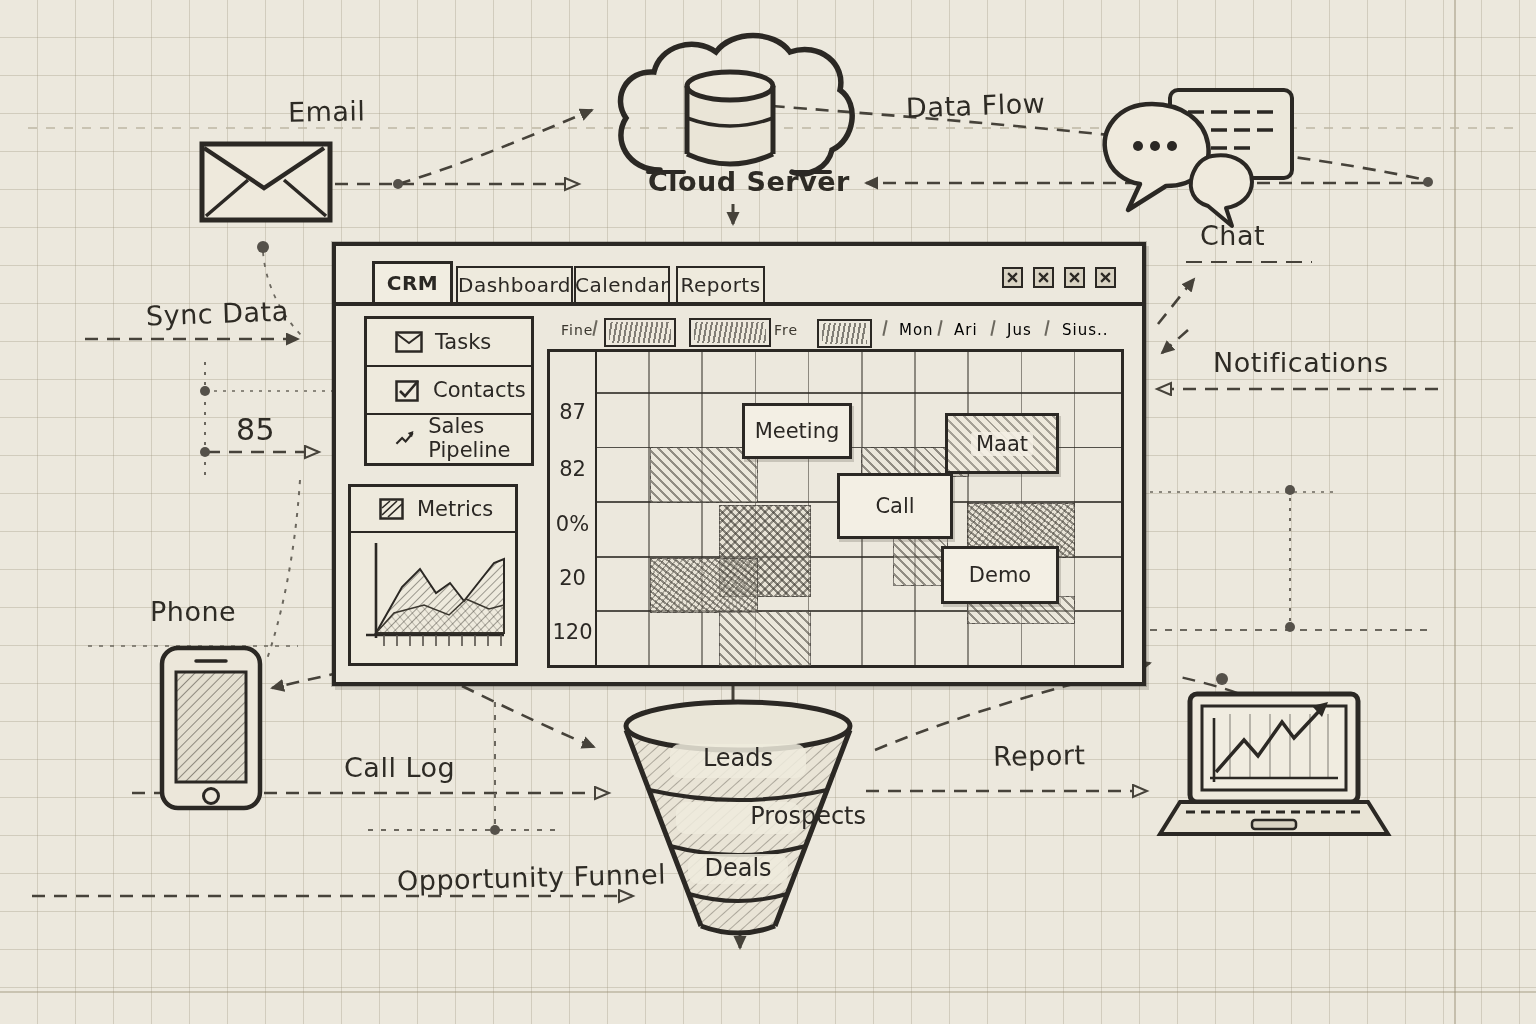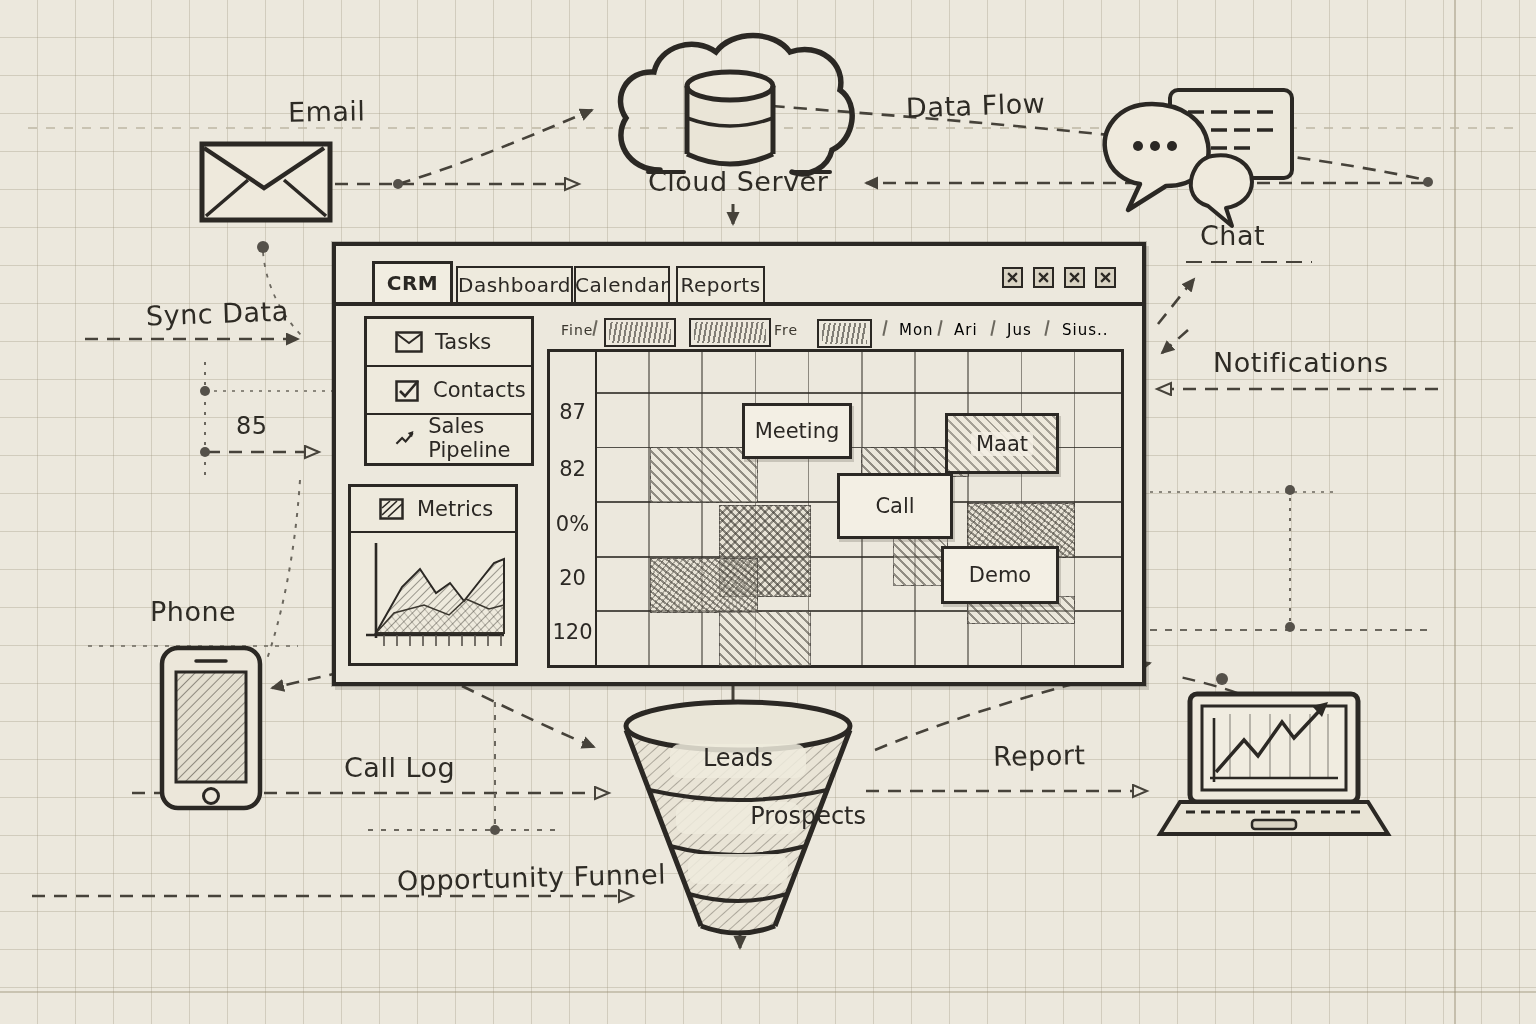--- a/index.html
+++ b/index.html
@@ -160,25 +160,25 @@
     <circle cx="263" cy="247" r="6"></circle>
     <circle cx="495" cy="830" r="5"></circle>
     <circle cx="1222" cy="679" r="6"></circle>
     <circle cx="1258" cy="700" r="5"></circle>
     <circle cx="1290" cy="490" r="5"></circle>
     <circle cx="1290" cy="627" r="5"></circle>
   </g>
 </svg>
 
 <div class="abs hand lbl-lg" style="left:288px;top:96px;transform:rotate(-1deg);">Email</div>
-<div class="abs hand lbl-lg" style="left:648px;top:166px;">Cloud Server</div>
+<div class="abs hand lbl-lg" style="left:648px;top:166px;font-weight:bold;">Cloud Server</div>
 <div class="abs hand lbl-lg" style="left:906px;top:90px;transform:rotate(-2deg);">Data Flow</div>
 <div class="abs hand lbl-lg" style="left:1200px;top:220px;">Chat</div>
 <div class="abs hand lbl-lg" style="left:146px;top:298px;transform:rotate(-2deg);">Sync Data</div>
-<div class="abs hand" style="left:236px;top:412px;font-size:24px;">85</div>
+<div class="abs hand" style="left:236px;top:412px;font-size:30px;">85</div>
 <div class="abs hand lbl-lg" style="left:1213px;top:347px;">Notifications</div>
 <div class="abs hand lbl-lg" style="left:150px;top:596px;">Phone</div>
 <div class="abs hand lbl-lg" style="left:344px;top:752px;">Call Log</div>
 <div class="abs hand lbl-lg" style="left:397px;top:862px;transform:rotate(-1.5deg);">Opportunity Funnel</div>
 <div class="abs hand lbl-lg" style="left:993px;top:740px;transform:rotate(-1deg);">Report</div>
 
 <div class="abs icon-wrap" style="left:198px;top:140px;">
   <svg width="136" height="84" viewBox="0 0 136 84">
     <rect x="4" y="4" width="128" height="76" fill="#eee9dc" stroke="#2b2824" stroke-width="5"></rect>
     <path d="M6 8 L66 48 L126 8" fill="none" stroke="#2b2824" stroke-width="4.5"></path>
@@ -253,20 +253,21 @@
     <path d="M91 234 Q128 248 165 234" stroke="#2b2824" stroke-width="5" fill="none"></path>
     <path d="M39 98 Q128 118 217 98" stroke="#2b2824" stroke-width="4" fill="none"></path>
     <path d="M60 154 Q128 172 196 154" stroke="#2b2824" stroke-width="4" fill="none"></path>
     <path d="M79 202 Q128 216 177 202" stroke="#2b2824" stroke-width="4" fill="none"></path>
     <rect x="60" y="52" width="136" height="34" rx="10" fill="#efebdd" opacity=".85"></rect>
     <rect x="66" y="110" width="124" height="32" rx="10" fill="#efebdd" opacity=".85"></rect>
     <rect x="78" y="162" width="100" height="30" rx="10" fill="#efebdd" opacity=".85"></rect>
   </svg>
   <div class="funnel-stage" style="top:52px;">Leads</div>
   <div class="funnel-stage" style="top:110px;text-align:right;">Prospects</div>
+  <div class="funnel-stage" style="top:162px;">Deals</div>
 </div>
 
 <div class="abs crm-window">
   <div class="titlebar">
     <div class="tab active" style="left:36px;top:15px;width:75px;height:38px;">
       <span>CRM</span>
     </div>
     <div class="tab" style="left:120px;top:20px;width:113px;height:34px;">
       <span>Dashboard</span>
     </div>

